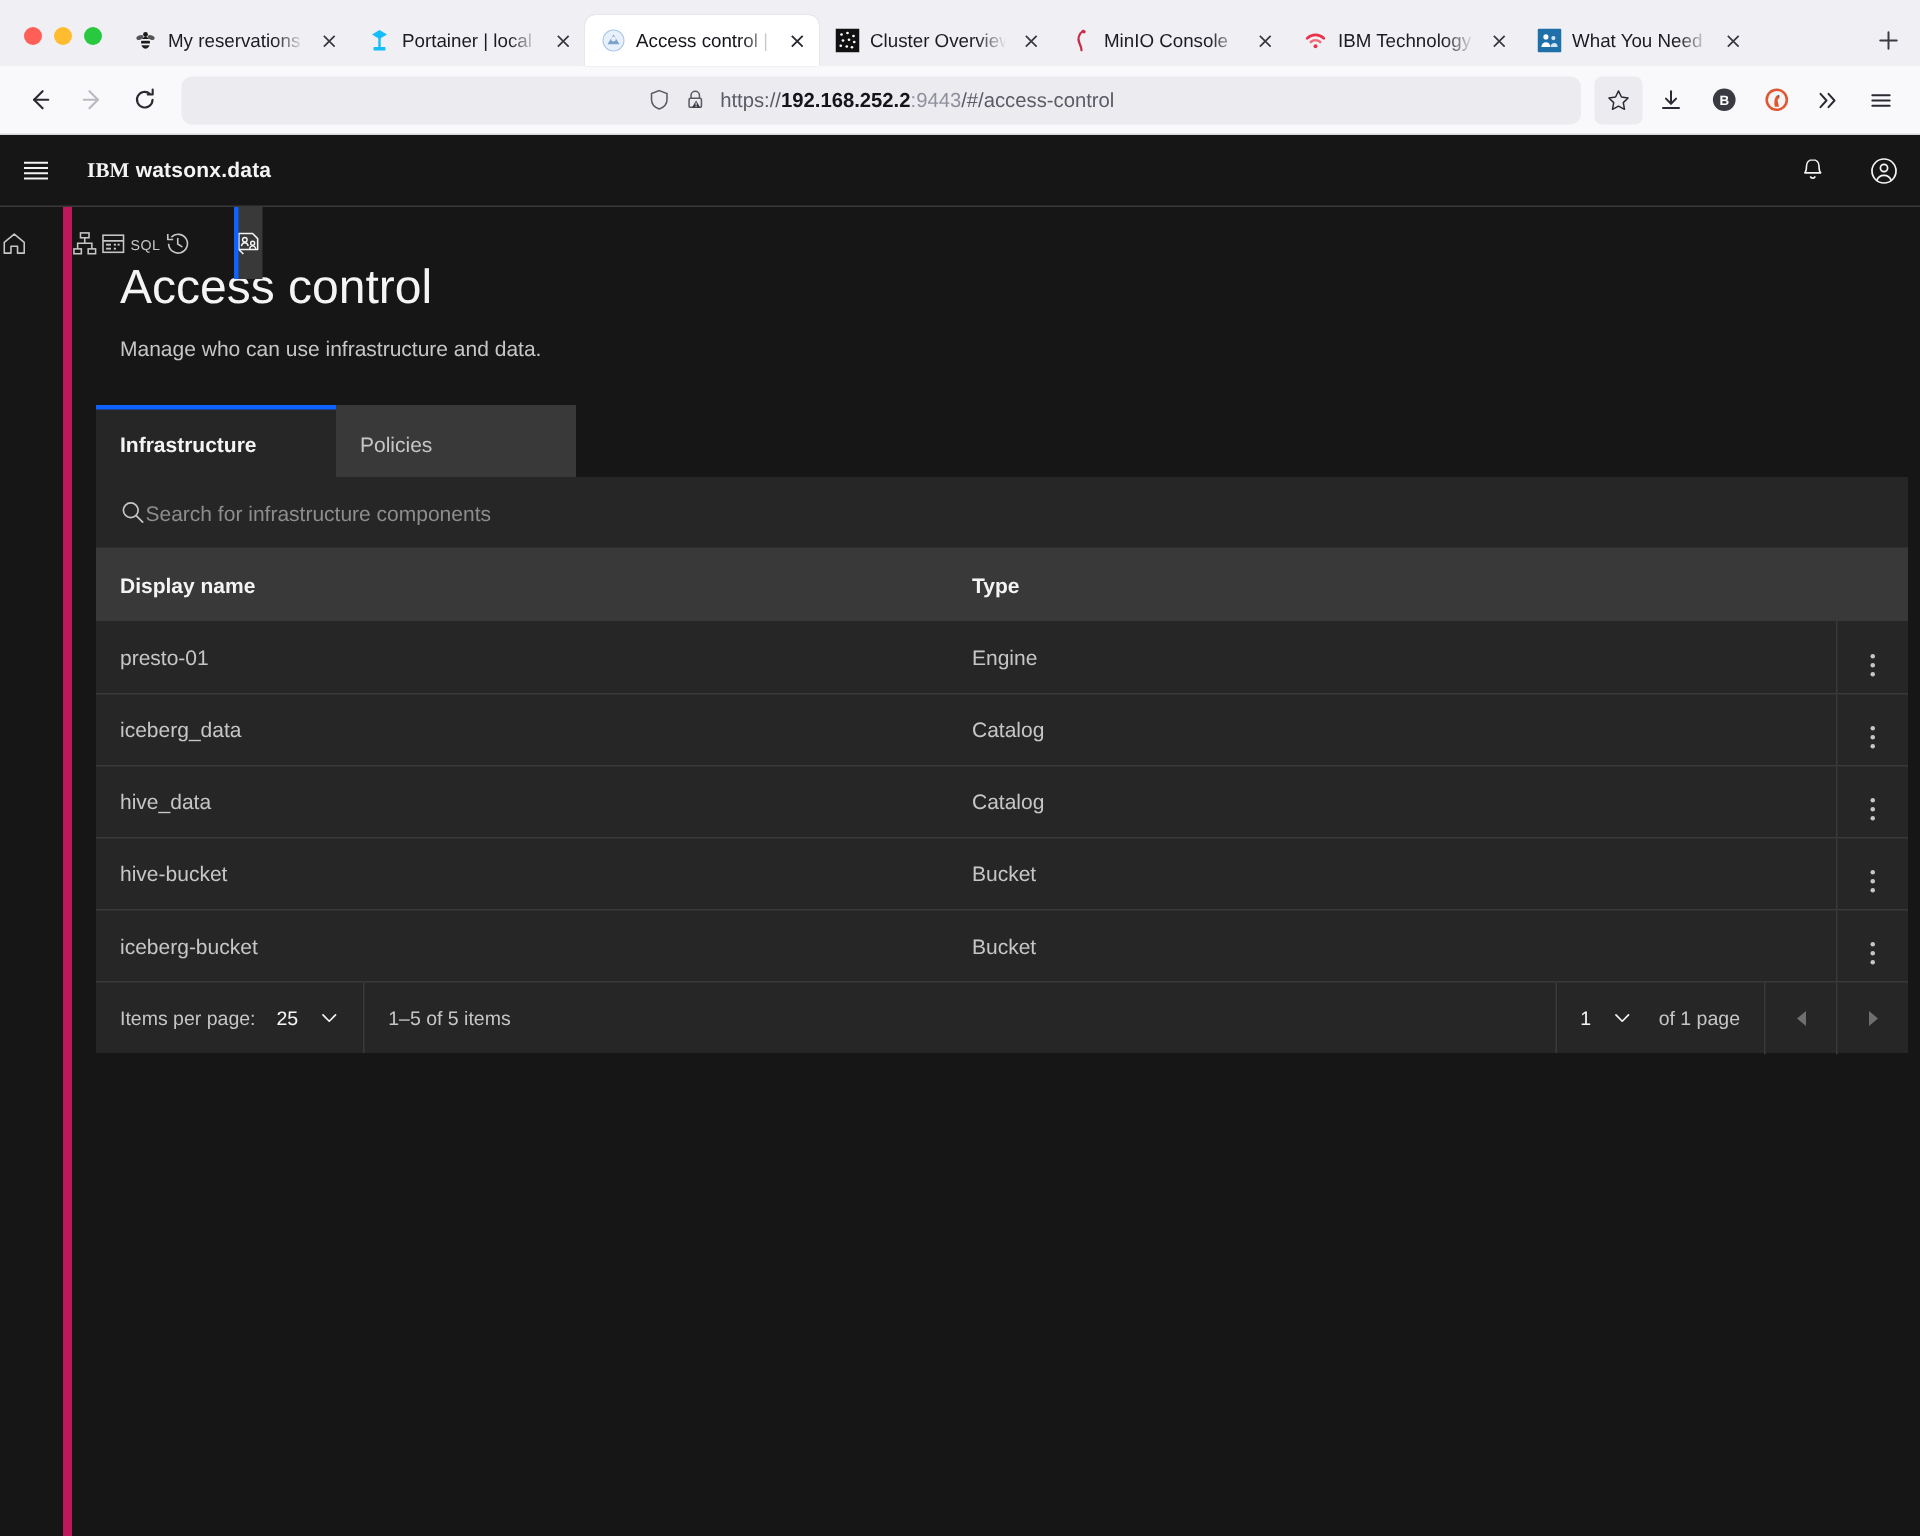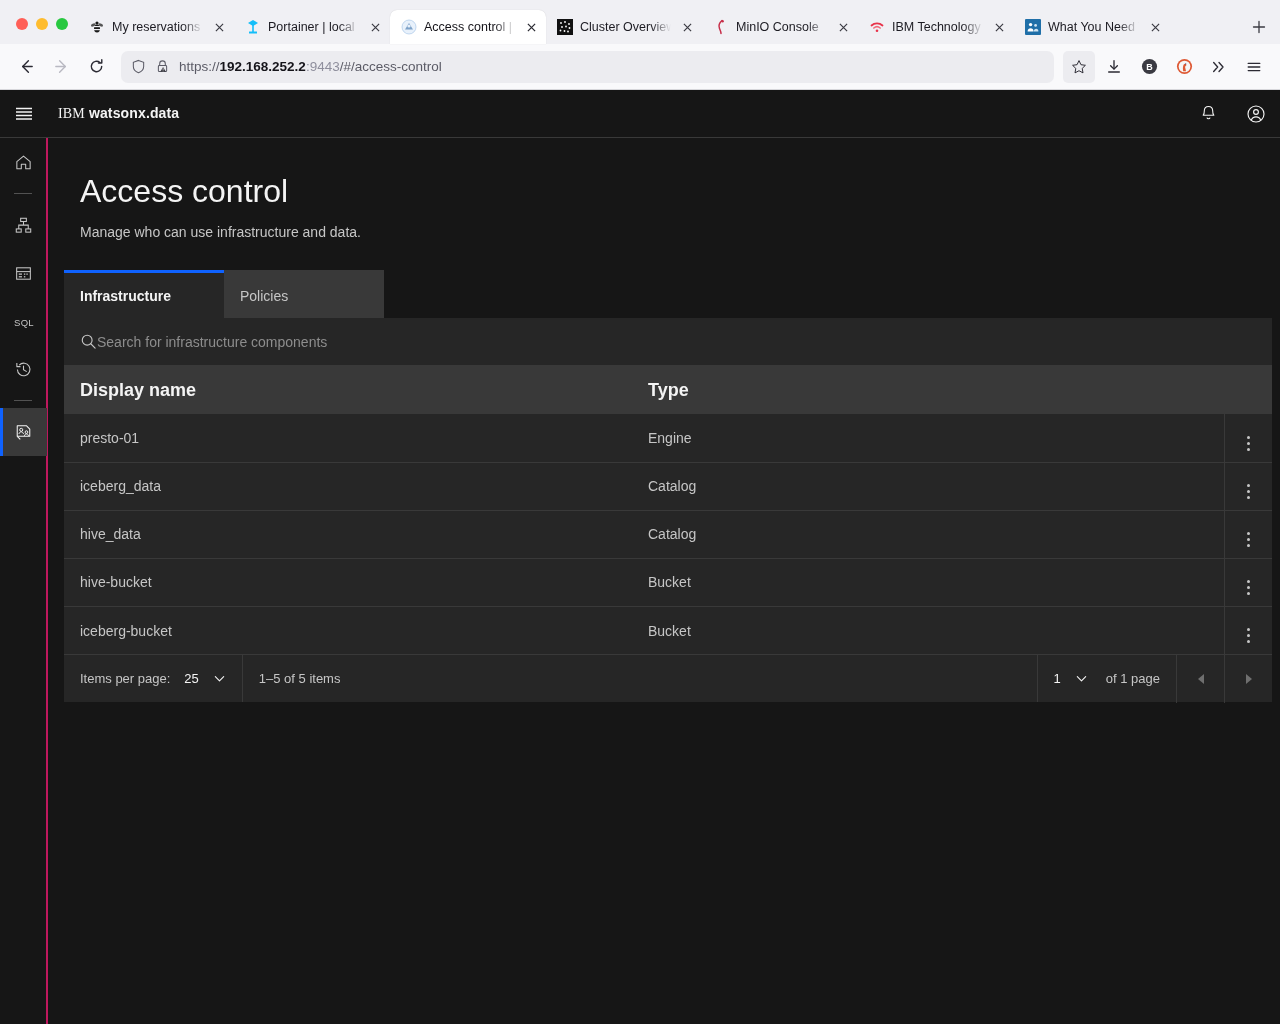--- a/index.html
+++ b/index.html
@@ -55,51 +55,52 @@
     border-bottom: 1px solid #d7d7db;
   }
   .navbtn {
     width: 32px; height: 32px; border-radius: 5px; display: flex;
     align-items: center; justify-content: center; flex: 0 0 32px;
   }
   .urlbar {
     flex: 1 1 auto; height: 32px; background: #ececf0; border-radius: 7px;
     display: flex; align-items: center; gap: 9px; padding: 0 10px; margin: 0 6px;
     min-width: 0;
+    justify-content: center;
   }
   .urltext { font-size: 13.5px; color: #15141a; white-space: nowrap; overflow: hidden; }
   .urltext .scheme { color: #5b5b66; }
   .urltext .host { color: #15141a; font-weight: 600; }
   .urltext .port { color: #8f8f9d; }
   .urltext .path { color: #5b5b66; }
 
   
   .app { flex: 1 1 auto; display: flex; flex-direction: column; background: #161616; min-height: 0; }
   .appheader {
     height: 48px; flex: 0 0 48px; background: #161616;
     border-bottom: 1px solid #393939; display: flex; align-items: center;
   }
   .hamburger {
     width: 48px; height: 48px; flex: 0 0 48px;
     display: flex; align-items: center; justify-content: center;
   }
   .brand { font-size: 14px; color: #f4f4f4; padding-left: 10px; letter-spacing: .01em; }
-  .brand .ibm { font-family: "Liberation Serif", serif; font-weight: 400; }
+  .brand .ibm { font-family: "Liberation Serif", serif; font-weight: 700; }
   .brand .prod { font-weight: 700; }
   .headerspacer { flex: 1 1 auto; }
   .hicon {
     width: 48px; height: 48px; flex: 0 0 48px;
     display: flex; align-items: center; justify-content: center;
   }
 
   .body { flex: 1 1 auto; display: flex; min-height: 0; }
 
   .rail {
     width: 48px; flex: 0 0 48px; background: #161616;
-    border-right: 2px solid #be185d; display: flex; flex-direction: column;
+    border-right: 6px solid #be185d; display: flex; 
     padding-top: 0;
   }
   .railitem {
     width: 47px; height: 48px; display: flex; align-items: center;
     justify-content: center; position: relative;
   }
   .railitem.active { background: #393939; }
   .railitem.active::before {
     content: ""; position: absolute; left: 0; top: 0; bottom: 0;
     width: 3px; background: #0f62fe;
@@ -130,21 +131,21 @@
     padding: 0 16px; gap: 0; border-bottom: 1px solid #393939;
   }
   .searchinput {
     background: transparent; border: 0; outline: 0; flex: 1 1 auto;
     font-family: "Liberation Sans", sans-serif; font-size: 14px; color: #f4f4f4;
   }
   .searchinput::placeholder { color: #8d8d8d; }
 
   table.dt { width: 100%; border-collapse: collapse; table-layout: fixed; }
   table.dt th {
-    background: #393939; height: 48px; text-align: left; font-size: 18px;
+    background: #393939; height: 48px; text-align: left; font-size: 14px;
     font-weight: 600; color: #f4f4f4; padding: 0 16px;
   }
   table.dt td {
     background: #262626; height: 48px; font-size: 14px; color: #c6c6c6;
     padding: 0 16px; border-top: 1px solid #393939;
   }
   table.dt tr:first-child td { border-top: 0; }
   .col-name { width: 568px; }
   .col-type { width: auto; }
   .col-menu { width: 48px; }

